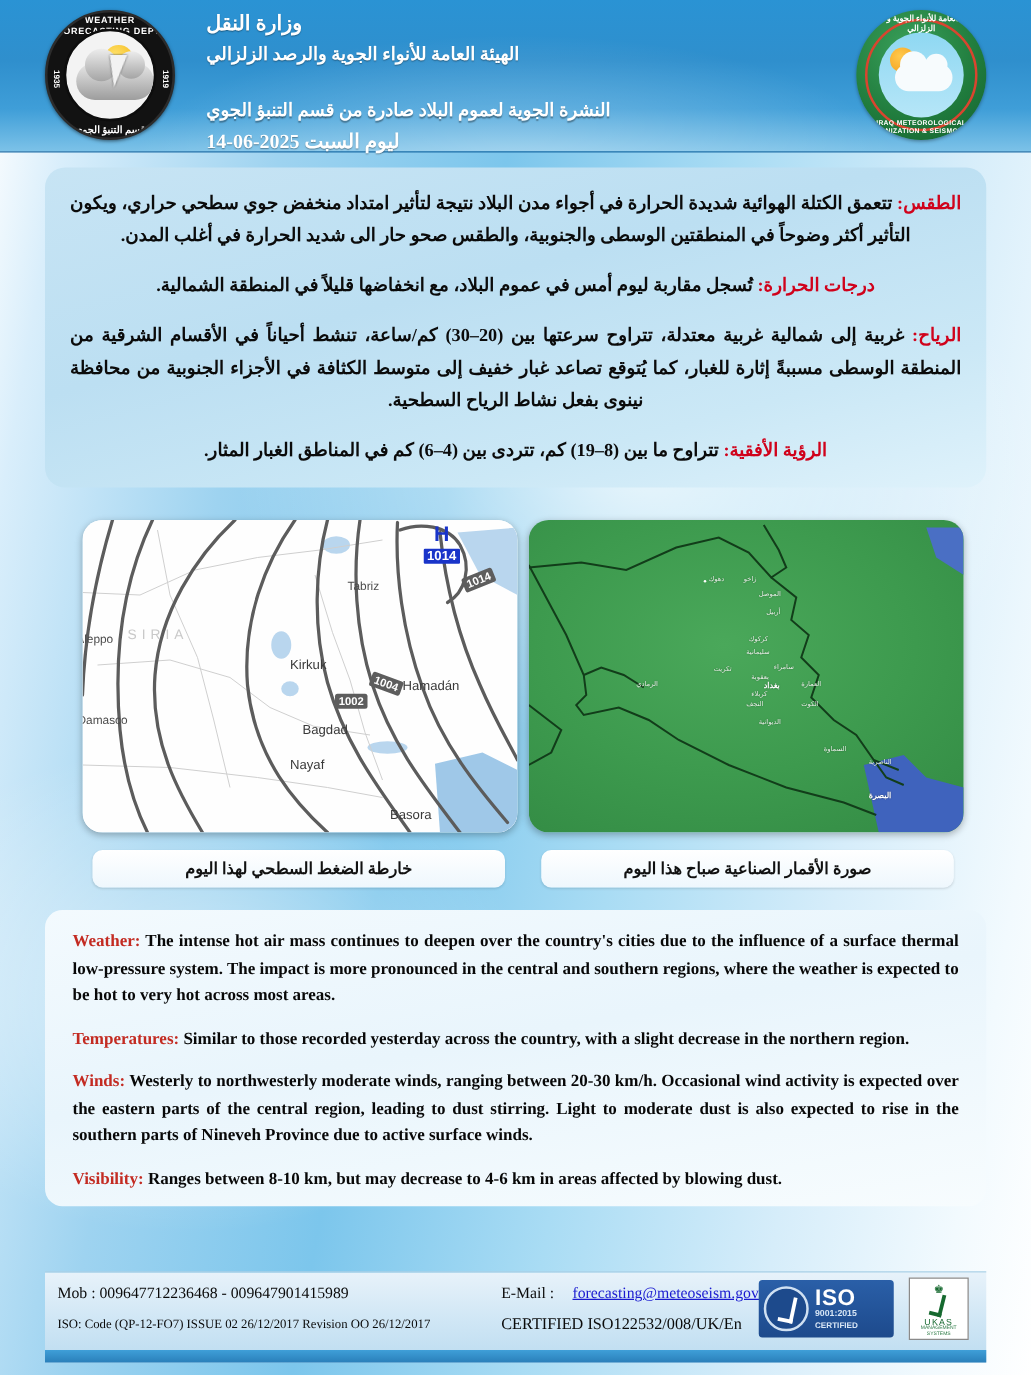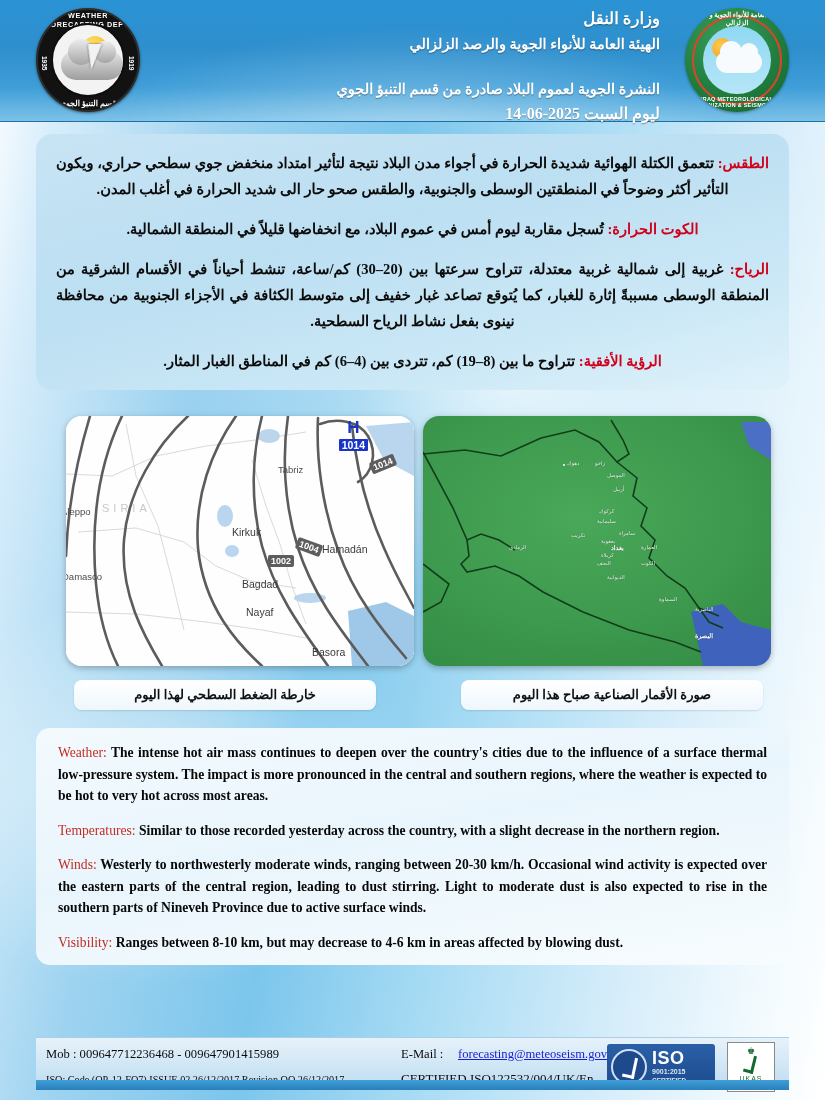--- a/index.html
+++ b/index.html
@@ -29,21 +29,21 @@
     position: relative;
     height: 122px;
     background:
       radial-gradient(ellipse 440px 150px at 50% 110%, rgba(255,255,255,0.30) 0%, rgba(255,255,255,0) 70%),
       linear-gradient(180deg, #2a93d4 0%, #2f8fcd 40%, #3f9ed8 72%, #7cc2e8 100%);
     border-bottom: 1px solid #1e6fa8;
   }
   .header-titles {
     position: absolute;
     left: 165px; right: 165px; top: 6px;
-    text-align: right;
+    text-align: left;
     direction: rtl;
     color: #ffffff;
     font-weight: bold;
     text-shadow: 0 1px 1px rgba(0,0,0,0.35);
   }
   .ht-line1 { font-size: 16.5px; line-height: 26px; }
   .ht-line2 { font-size: 14.5px; line-height: 24px; }
   .ht-line3 { font-size: 14.5px; line-height: 24px; margin-top: 21px; }
   .ht-line4 { font-size: 16px; line-height: 26px; }
 
@@ -248,21 +248,21 @@
   }
   .sat-city.bold { font-size: 6.4px; font-weight: bold; color: #ffffff; }
   .sat-dot {
     position: absolute; width: 2px; height: 2px;
     border-radius: 50%; background: #ffffff;
   }
 
   
   .cap {
     position: absolute; top: 264px;
-    width: 302px; height: 30px;
+    width: 330px; height: 30px;
     border-radius: 8px;
     background: linear-gradient(180deg, #ffffff 0%, #eef7fd 100%);
     box-shadow: 0 1px 2px rgba(0,0,0,0.12);
     display: flex; align-items: center; justify-content: center;
     direction: rtl;
     font-size: 13px; font-weight: bold; color: #111;
   }
   .cap-left { left: 38px; }
   .cap-right { right: 26px; }
 
@@ -277,27 +277,27 @@
   .en-para {
     font-size: 13.6px;
     line-height: 21.5px;
     color: #080808;
     font-weight: bold;
     text-align: justify;
     margin-bottom: 13px;
     font-family: "Liberation Serif", serif;
   }
   .en-para:last-child { margin-bottom: 0; }
-  .en-label { color: #c32b22; font-weight: normal; }
+  .en-label { color: #c32b22; font-weight: bold; }
 
   
   .footer {
     position: absolute;
     left: 36px; right: 36px; bottom: 10px;
-    height: 53px;
+    height: 73px;
     background: linear-gradient(180deg, #e7f2fa 0%, #cfe6f5 55%, #bcdcf0 100%);
     border-top: 1px solid #a9cfe6;
   }
   .footer-line-top {
     position: absolute; left: 10px; top: 8px; right: 10px;
     height: 22px;
   }
   .footer-line-bottom {
     position: absolute; left: 10px; top: 34px; right: 10px;
     height: 20px;
@@ -430,21 +430,21 @@
       <div class="imos-txt-en">IRAQ METEOROLOGICAL ORGANIZATION &amp; SEISMOLOGY</div>
     </div>
   </div>
 
   <div class="ar-panel">
     <p class="ar-para">
       <span class="ar-label">الطقس:</span>
       <span>تتعمق الكتلة الهوائية شديدة الحرارة في أجواء مدن البلاد نتيجة لتأثير امتداد منخفض جوي سطحي حراري، ويكون التأثير أكثر وضوحاً في المنطقتين الوسطى والجنوبية، والطقس صحو حار الى شديد الحرارة في أغلب المدن.</span>
     </p>
     <p class="ar-para center">
-      <span class="ar-label">الكوت الحرارة:</span>
+      <span class="ar-label">درجات الحرارة:</span>
       <span>تُسجل مقاربة ليوم أمس في عموم البلاد، مع انخفاضها قليلاً في المنطقة الشمالية.</span>
     </p>
     <p class="ar-para">
       <span class="ar-label">الرياح:</span>
       <span>غربية إلى شمالية غربية معتدلة، تتراوح سرعتها بين (20–30) كم/ساعة، تنشط أحياناً في الأقسام الشرقية من المنطقة الوسطى مسببةً إثارة للغبار، كما يُتوقع تصاعد غبار خفيف إلى متوسط الكثافة في الأجزاء الجنوبية من محافظة نينوى بفعل نشاط الرياح السطحية.</span>
     </p>
     <p class="ar-para center">
       <span class="ar-label">الرؤية الأفقية:</span>
       <span>تتراوح ما بين (8–19) كم، تتردى بين (4–6) كم في المناطق الغبار المثار.</span>
     </p>
@@ -492,21 +492,21 @@
 
         <div class="iso-label" style="right:18px; top:42px; transform:rotate(-22deg);">1014</div>
         <div class="iso-label" style="left:230px; top:125px; transform:rotate(20deg);">1004</div>
         <div class="iso-label" style="left:202px; top:139px;">1002</div>
 
         <div class="press-city" style="left:212px; top:6px;">Tabriz</div>
         <div class="press-city" style="left:-5px; top:48px;">Aleppo</div>
         <div class="press-city big" style="left:166px; top:68px;">Kirkuk</div>
         <div class="press-city big" style="left:256px; top:85px;">Hamadán</div>
         <div class="press-city big" style="left:160px; top:120px;padding-left:16px;">Bagdad</div>
-        <div class="press-city big" style="left:180px; top:148px;">Nayaf</div>
+        <div class="press-city big" style="left:166px; top:148px;">Nayaf</div>
         <div class="press-city big" style="left:246px; top:188px;">Basora</div>
         <div class="press-city big" style="left:250px; top:212px;">Kuwait</div>
         <div class="press-city" style="left:-4px; top:113px;">Damasco</div>
         <div class="press-sigma">SIRIA</div>
       </div>
     </div>
 
     <div class="map-frame map-right">
       <div class="sat">
         <svg viewBox="0 0 348 250" preserveAspectRatio="none">
@@ -569,21 +569,21 @@
   </div>
 
   <div class="footer">
     <div class="footer-line-top">
       <span class="f-mob">Mob : 009647712236468 - 009647901415989</span>
       <span class="f-email-lbl">E-Mail :</span>
       <a class="f-email" href="#">forecasting@meteoseism.gov.iq</a>
     </div>
     <div class="footer-line-bottom">
       <span class="f-iso">ISO: Code (QP-12-FO7)   ISSUE 02  26/12/2017 Revision  OO   26/12/2017</span>
-      <span class="f-cert">CERTIFIED ISO122532/004/UK/En</span>
+      <span class="f-cert">CERTIFIED ISO122532/008/UK/En</span>
     </div>
 
     <div class="iso-badge">
       <div class="iso-badge-circle"></div>
       <div class="iso-badge-word">ISO</div>
       <div class="iso-badge-sub">9001:2015</div>
       <div class="iso-badge-sub2">CERTIFIED</div>
     </div>
 
     <div class="ukas-badge">

